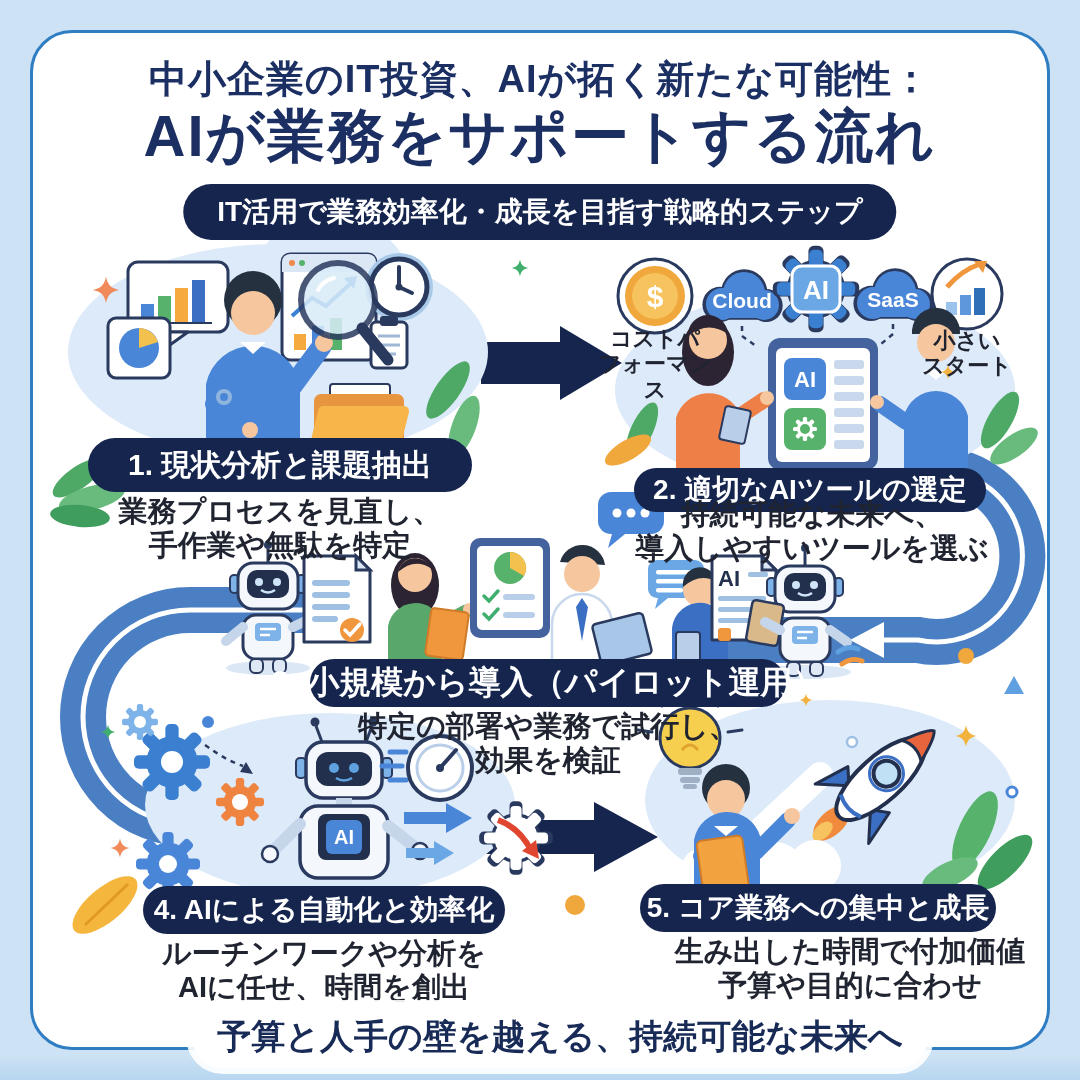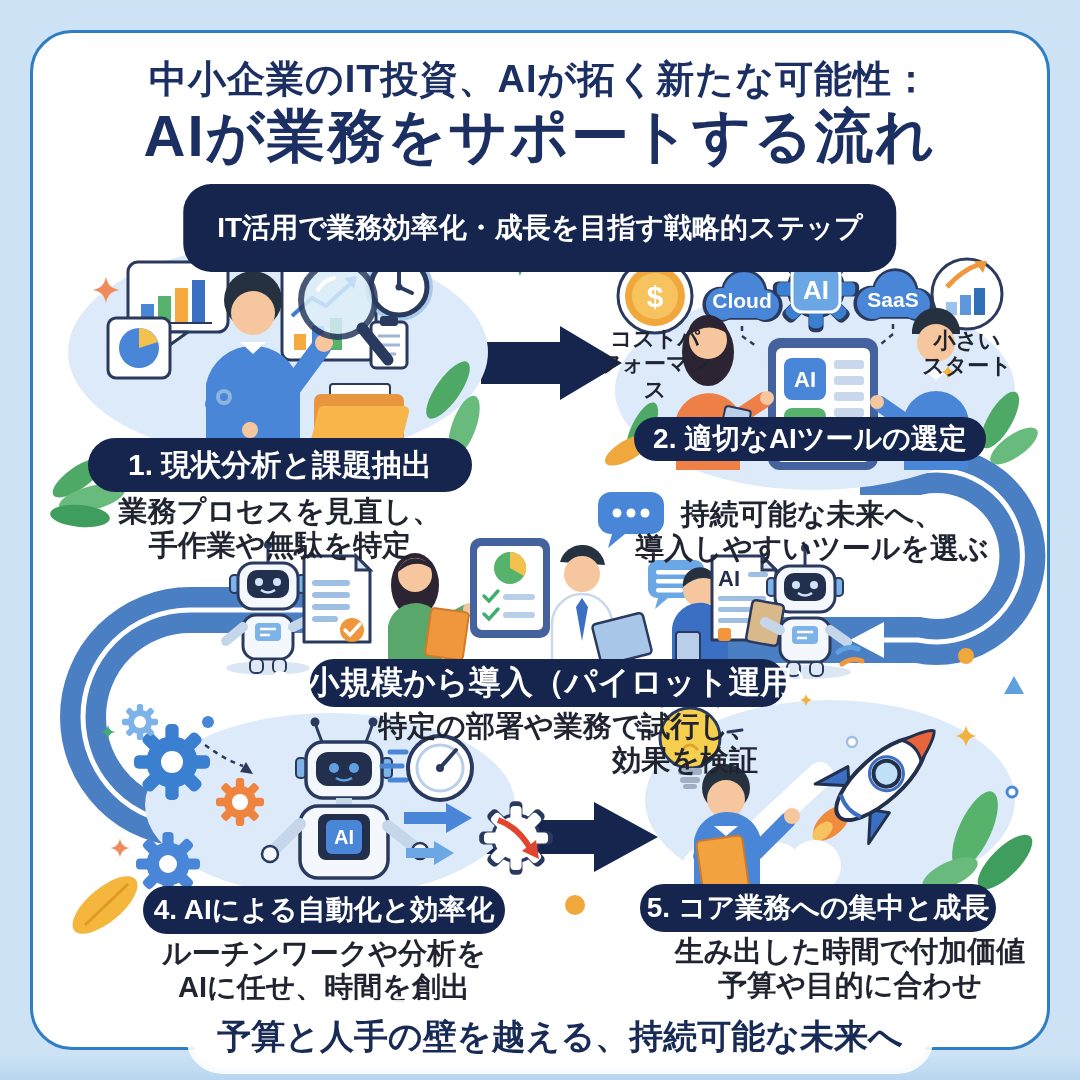--- a/index.html
+++ b/index.html
@@ -7,21 +7,21 @@
   #page{position:relative;width:1080px;height:1080px;background:#cde3f5;overflow:hidden;}
   #page::after{content:"";position:absolute;left:0;bottom:0;width:1080px;height:26px;
     background:linear-gradient(#cde3f5,#b7d6ef);}
   #card{position:absolute;left:30px;top:30px;width:1014px;height:1014px;background:#ffffff;
     border:3px solid #2f7dc2;border-radius:42px;}
   #art{position:absolute;left:0;top:0;z-index:2;}
   .txt{position:absolute;z-index:5;text-align:center;color:#1f2430;}
   .title1{left:0;top:54px;width:1080px;font-size:38px;font-weight:800;color:#1b2f63;letter-spacing:1px;}
   .title2{left:0;top:98px;width:1080px;font-size:58px;font-weight:900;color:#1b2f63;letter-spacing:2px;}
   .subpill{left:50%;transform:translateX(-50%);top:184px;background:#15254e;color:#fff;
-    font-size:28px;font-weight:800;padding:25px 34px;border-radius:28px;white-space:nowrap;}
+    font-size:28px;font-weight:800;padding:9px 34px;border-radius:28px;white-space:nowrap;}
   .pill{position:absolute;z-index:5;background:#15254e;color:#fff;font-weight:800;
     display:flex;align-items:center;justify-content:center;border-radius:29px;white-space:nowrap;}
   .desc{position:absolute;z-index:5;text-align:center;font-size:29px;font-weight:800;
     color:#1f2430;line-height:1.18;}
   .iconlabel{position:absolute;z-index:5;text-align:center;font-size:22px;font-weight:800;
     color:#1f2430;line-height:1.15;}
   .footerpill{position:absolute;z-index:6;left:192px;top:1006px;width:736px;height:62px;
     background:#fff;border-radius:32px;display:flex;align-items:center;justify-content:center;
     font-size:34px;font-weight:800;color:#182a56;white-space:nowrap;box-shadow:0 0 0 6px rgba(255,255,255,.9);}
 </style>
@@ -465,25 +465,25 @@
   <div class="txt title1">中小企業のIT投資、AIが拓く新たな可能性：</div>
   <div class="txt title2">AIが業務をサポートする流れ</div>
   <div class="txt subpill">IT活用で業務効率化・成長を目指す戦略的ステップ</div>
 
   <div class="pill" style="left:88px;top:438px;width:384px;height:54px;font-size:30px;">1. 現状分析と課題抽出</div>
   <div class="desc" style="left:70px;top:494px;width:420px;"><span>業務プロセスを見直し、</span><br><span>手作業や無駄を特定</span></div>
 
   <div class="iconlabel" style="left:595px;top:326px;width:120px;"><span>コストパ</span><br><span>フォーマンス</span></div>
   <div class="iconlabel" style="left:907px;top:328px;width:120px;"><span>小さい</span><br><span>スタート</span></div>
 
-  <div class="pill" style="left:634px;top:417px;width:352px;height:44px;font-size:28px;">2. 適切なAIツールの選定</div>
+  <div class="pill" style="left:634px;top:468px;width:352px;height:44px;font-size:28px;">2. 適切なAIツールの選定</div>
   <div class="desc" style="left:602px;top:497px;width:420px;"><span>持続可能な未来へ、</span><br><span>導入しやすいツールを選ぶ</span></div>
 
   <div class="pill" style="left:310px;top:659px;width:476px;height:48px;font-size:32px;">3. 小規模から導入（パイロット運用）</div>
-  <div class="desc" style="left:338px;top:709px;width:420px;text-align:right;"><span>特定の部署や業務で試行し、</span><br><span>効果を検証</span></div>
+  <div class="desc" style="left:338px;top:709px;width:420px;"><span>特定の部署や業務で試行し、</span><br><span>効果を検証</span></div>
 
   <div class="pill" style="left:143px;top:886px;width:362px;height:48px;font-size:28px;">4. AIによる自動化と効率化</div>
   <div class="desc" style="left:114px;top:936px;width:420px;"><span>ルーチンワークや分析を</span><br><span>AIに任せ、時間を創出</span></div>
 
   <div class="pill" style="left:640px;top:884px;width:356px;height:48px;font-size:28px;">5. コア業務への集中と成長</div>
   <div class="desc" style="left:640px;top:934px;width:420px;"><span>生み出した時間で付加価値</span><br><span>予算や目的に合わせ</span></div>
 
   <div class="footerpill">予算と人手の壁を越える、持続可能な未来へ</div>
 </div>
 

